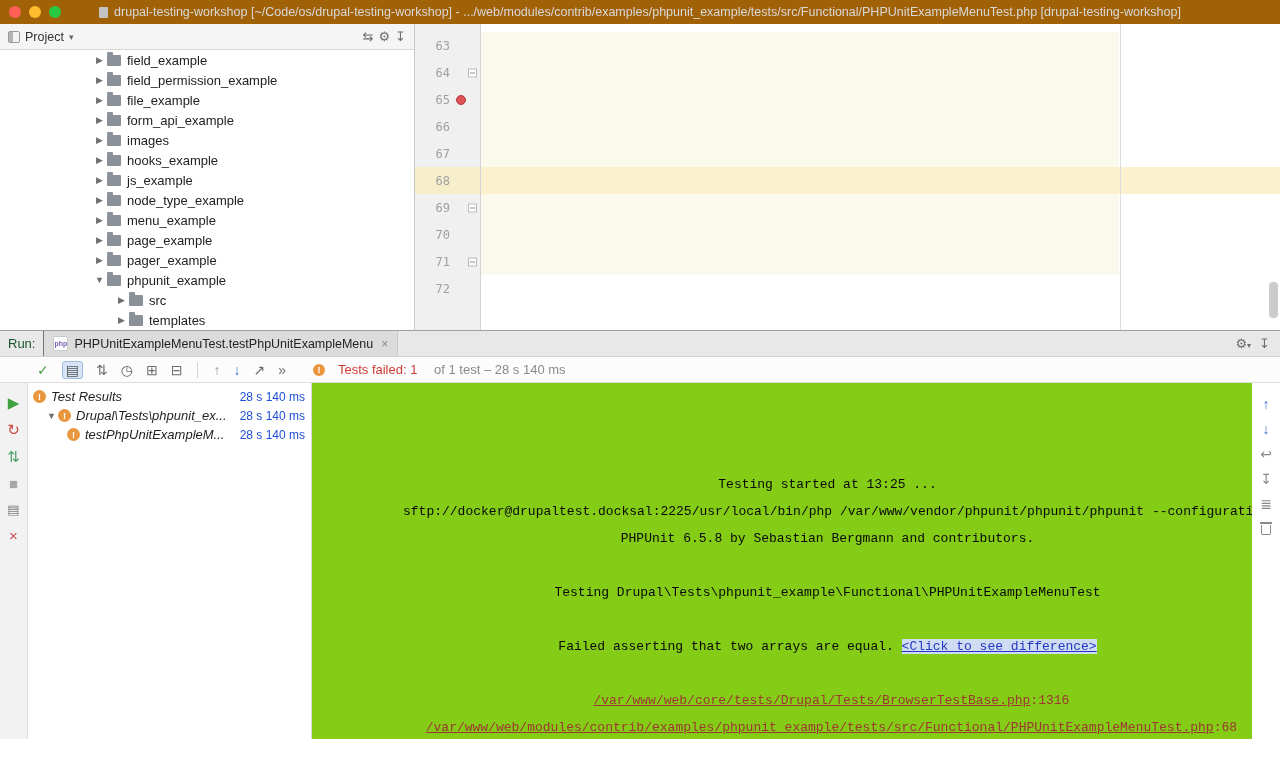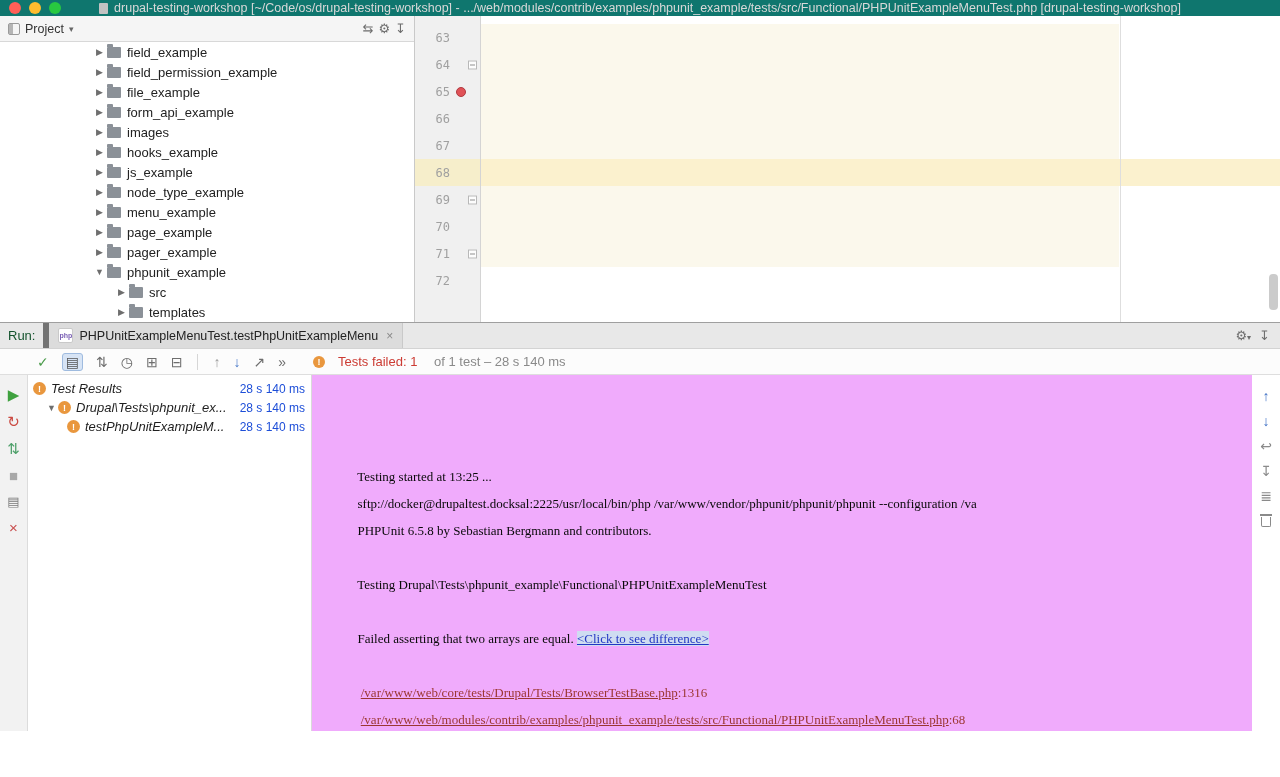--- a/index.html
+++ b/index.html
@@ -1,20 +1,20 @@
 <!DOCTYPE html>
 <html><head>
 <meta charset="utf-8">
 <style>
   * { box-sizing: border-box; margin: 0; padding: 0; }
   html,body { width:1280px; height:777px; overflow:hidden; background:#fff;
     font-family:"Liberation Sans",sans-serif; font-size:13px; color:#222; }
 
   
-  .titlebar { position:relative; height:16px; background:#0f766e; display:flex; align-items:center;padding-left:12px; }
+  .titlebar { position:relative; height:24px; background:#a16207; display:flex; align-items:center;padding-left:12px; }
   .traffic { position:absolute; left:9px; top:0; bottom:0; display:flex; align-items:center; gap:8px; z-index:2; }
   .dot { width:12px; height:12px; border-radius:50%; display:inline-block; }
   .dot.red{background:#ff5f57}.dot.yellow{background:#febc2e}.dot.green{background:#28c840}
   .titlewrap { position:absolute; left:0; right:0; top:0; bottom:0; display:flex; align-items:center; justify-content:center; gap:6px; color:#d8d8d8; font-size:12.5px; white-space:nowrap; overflow:hidden; }
   .docicon { width:9px; height:11px; background:#c2c2c2; border-radius:1px; flex:none; }
 
   
   .main { display:flex; height:306px; }
 
   
@@ -55,21 +55,21 @@
   .crow.hl { background:#fbf1ce; }
   .crow.hl .gcell { background:#f6eecb; }
   .crow.hl .ccell::before { display:none; }
   .margin-guide { position:absolute; left:705px; top:0; bottom:0; width:1px; background:#dedede; z-index:2; pointer-events:none; }
   .ed-scroll { position:absolute; right:2px; top:258px; width:9px; height:36px; border-radius:4px; background:rgba(160,160,160,.55); z-index:3; }
 
   
   .runpanel { height:409px; border-top:1px solid #9f9f9f; display:flex; flex-direction:column; background:#fff; }
   .run-tabs { height:26px; flex:none; background:#e8e8e8; border-bottom:1px solid #d3d3d3; display:flex; align-items:center; padding-left:8px; gap:8px; }
   .runlabel { font-size:13px; color:#14532d; }
-  .run-tab { height:100%; display:flex; align-items:center; gap:6px; background:#dcdcdc; border-left:6px solid #737373; border-right:1px solid #c9c9c9; padding:0 9px; }
+  .run-tab { height:100%; display:flex; align-items:center; gap:6px; background:#dcdcdc; border-left:1px solid #737373; border-right:1px solid #c9c9c9; padding:0 9px; }
   .phpicon { width:15px; height:15px; background:#fff; border:1px solid #c9c9c9; border-radius:2px; display:flex; align-items:center; justify-content:center; font-size:7px; font-weight:bold; color:#7a5fb5; }
   .phpicon i { font-style:normal; }
   .tabtitle { font-size:12.5px; color:#222; white-space:nowrap; }
   .tabclose { color:#8a8a8a; font-size:12px; margin-left:2px; }
 
   .run-toolbar { height:26px; flex:none; background:#fcfcfc; border-bottom:1px solid #dedede; display:flex; align-items:center; padding-left:37px; gap:13px; }
   .tb { color:#6e6e6e; font-size:14px; line-height:1; }
   .tb.green{color:#4a9b4a}
   .tb.blue{color:#4a7ac9}
   .tb.gray{color:#9a9a9a}
@@ -91,21 +91,21 @@
   .ls.close{color:#c94f4f}
 
   .test-tree { width:284px; flex:none; border-right:1px solid #d9d9d9; padding-top:4px; background:#fff; overflow:hidden; }
   .ttrow { height:19px; display:flex; align-items:center; padding-right:6px; }
   .ttrow.t0{padding-left:5px}.ttrow.t1{padding-left:17px}.ttrow.t2{padding-left:39px}
   .failball { width:13px; height:13px; border-radius:50%; background:#e9973e; color:#fff; font-size:9px; font-weight:bold; display:flex; align-items:center; justify-content:center; margin-right:5px; flex:none; }
   .failball i { font-style:normal; }
   .ttlabel { font-size:13px; color:#1f1f1f; white-space:nowrap; overflow:hidden; flex:1;font-style:italic; }
   .tttime { font-size:12px; color:#1d4ed8; margin-left:0; white-space:nowrap; }
 
-  .console { flex:1; padding:7px 0 0 13px; font-family:Liberation Serif, serif; font-size:13px; line-height:27px; white-space:pre; overflow:hidden; color:#090909; background:#f0abfc; }
+  .console { flex:1; padding:7px 0 0 13px; font-family:Liberation Mono, monospace; font-size:13px; line-height:27px; white-space:pre; overflow:hidden; color:#090909; background:#84cc16;text-align:center; }
   .cline { height:27px; }
   .std { color:#090909; }
   .difflink { color:#2337c4; background:#cfdcf1; text-decoration:underline; }
   .pathlink { color:#9c3732; text-decoration:underline; }
   .errnum { color:#9c3732; }
 
   .console-strip { width:28px; flex:none; background:#fff; display:flex; flex-direction:column; align-items:center; padding-top:14px; gap:11px; }
   .cs { font-size:14px; line-height:1; color:#8a8a8a; }
   .cs.blue { color:#3d6fc4; font-weight:bold; }
   .trash { width:10px; height:10px; border:1px solid #8a8a8a; border-top:none; border-radius:0 0 2px 2px; position:relative; margin-top:3px; }

